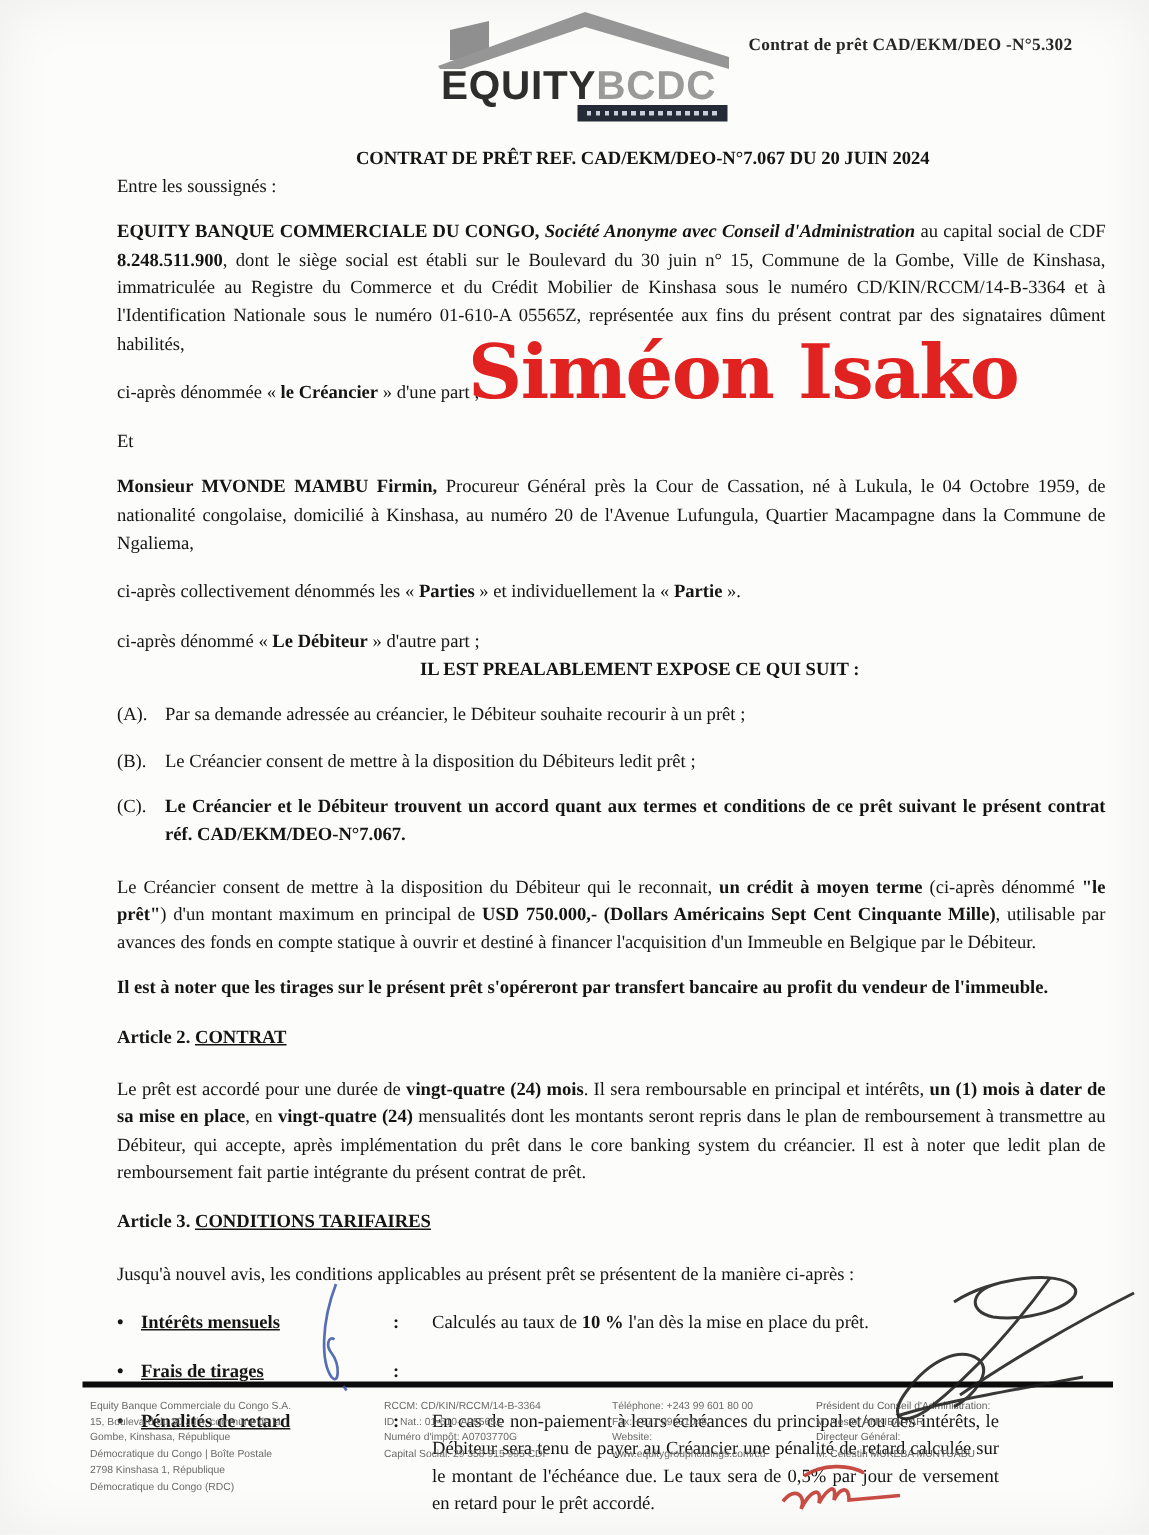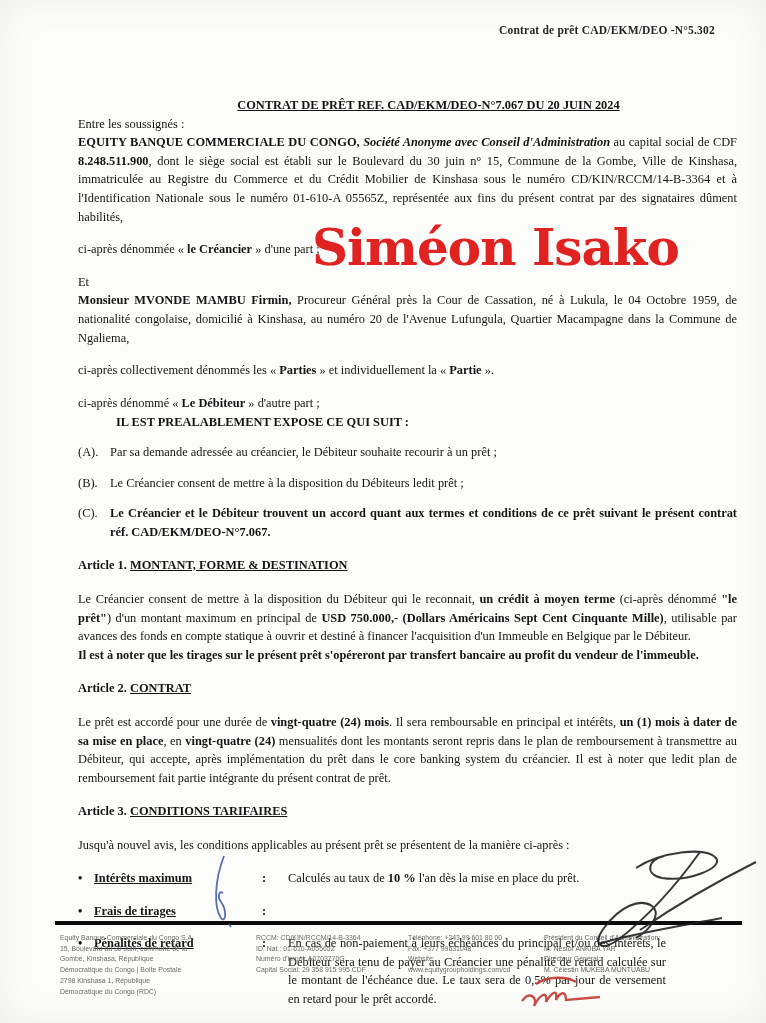--- a/index.html
+++ b/index.html
@@ -20,26 +20,26 @@
   .tagline{position:absolute;left:93px;top:64px;width:100px;height:11px;background:#242b36;
     display:flex;align-items:center;justify-content:center}
   .tagline i{display:block;width:88px;height:3px;
     background:repeating-linear-gradient(90deg,#c8cfdb 0 3px,transparent 3px 6px)}
   .ref-top{position:absolute;left:499px;top:24px;width:240px;
     font-size:11.5px;font-weight:700;color:#262626;letter-spacing:.2px}
 
   
   .content{position:absolute;left:78px;top:96px;width:659px;font-size:12.4px;line-height:1.5}
   .ttl{text-align:center;font-weight:700;padding-left:42px}
-  .ttl span{text-decoration:underline}
+  .ttl span{}
   p{margin:0;text-align:justify}
   .b{font-weight:700}
   .i{font-style:italic}
-  .mt8{margin-top:16px}.mt12{}.mt14{margin-top:14px}.mt16{}
-  .center-h{font-weight:700;padding-left:38px}
+  .mt8{margin-top:16px}.mt12{margin-top:12px}.mt14{margin-top:14px}.mt16{}
+  .center-h{text-align:center;font-weight:700;padding-left:38px}
   .recital{display:flex;margin-top:12px}
   .recital .lab{width:32px;flex:0 0 32px}
   .recital .txt{flex:1;text-align:justify}
   .art-head{margin-top:14px;font-weight:700}
   .art-head .num{text-decoration:none}
   .art-head .t{text-decoration:underline}
   .tariff{display:flex;margin-top:14px}
   .tariff .bullet{width:16px;flex:0 0 16px;font-weight:700}
   .tariff .lab{width:168px;flex:0 0 168px;font-weight:700;text-decoration:underline}
   .tariff .colon{width:26px;flex:0 0 26px;font-weight:700}
@@ -61,20 +61,34 @@
   .fcol1{width:182px;flex:0 0 182px}
   .fcol2{width:138px;flex:0 0 138px}
   .fcol3{width:122px;flex:0 0 122px}
   .fcol4{width:190px;flex:0 0 190px;color:#5f5f5f}
 </style>
 </head>
 <body>
 
 <div class="page">
 
+  <div class="logo">
+    <span>
+      <svg width="196" height="40" viewBox="0 0 196 40">
+        <polygon points="8,14 34,8 34,34 8,34" fill="#8f8f8f"></polygon>
+        <polygon points="0,38 98,2 194,32 194,40 98,12 4,44" fill="#969696"></polygon>
+      </svg>
+    </span>
+    <div class="logo-words">
+      <span class="logo-equity">EQUITY</span><span class="logo-bcdc">BCDC</span>
+    </div>
+    <div class="tagline">
+        <i></i>
+      </div>
+  </div>
 
   <div class="ref-top">Contrat de prêt CAD/EKM/DEO -N°5.302</div>
 
   <div class="watermark">Siméon Isako</div>
 
   <div class="content">
 
     <div class="ttl"><span>CONTRAT DE PRÊT REF. CAD/EKM/DEO-N°7.067 DU 20 JUIN 2024</span></div>
 
     <p class="mt16">Entre les soussignés :</p>
@@ -100,42 +114,38 @@
     <div class="recital">
       <span class="lab">(B).</span>
       <span class="txt"><span>Le Créancier consent de mettre à la disposition du Débiteurs ledit prêt ;</span></span>
     </div>
     <div class="recital">
       <span class="lab">(C).</span>
       <span class="txt"><span class="b">Le Créancier et le Débiteur trouvent un accord quant aux termes et conditions de ce prêt suivant le présent contrat réf. CAD/EKM/DEO-N°7.067.</span></span>
     </div>
 
 
-    <p class="art-head">
-      <span class="num">Article 1.</span>
-      <span class="t">MONTANT, FORME &amp; DESTINATION</span>
-    </p>
     <p class="mt8"><span>Le Créancier consent de mettre à la disposition du Débiteur qui le reconnait, </span><span class="b">un crédit à moyen terme</span><span> (ci-après dénommé </span><span class="b">"le prêt"</span><span>) d'un montant maximum en principal de </span><span class="b">USD 750.000,- (Dollars Américains Sept Cent Cinquante Mille)</span><span>, utilisable par avances des fonds en compte statique à ouvrir et destiné à financer l'acquisition d'un Immeuble en Belgique par le Débiteur.</span></p>
     <p class="mt12"><span class="b">Il est à noter que les tirages sur le présent prêt s'opéreront par transfert bancaire au profit du vendeur de l'immeuble.</span></p>
 
     <p class="art-head">
       <span class="num">Article 2.</span>
       <span class="t">CONTRAT</span>
     </p>
     <p class="mt8"><span>Le prêt est accordé pour une durée de </span><span class="b">vingt-quatre (24) mois</span><span>. Il sera remboursable en principal et intérêts, </span><span class="b">un (1) mois à dater de sa mise en place</span><span>, en </span><span class="b">vingt-quatre (24)</span><span> mensualités dont les montants seront repris dans le plan de remboursement à transmettre au Débiteur, qui accepte, après implémentation du prêt dans le core banking system du créancier. Il est à noter que ledit plan de remboursement fait partie intégrante du présent contrat de prêt.</span></p>
 
     <p class="art-head">
       <span class="num">Article 3.</span>
       <span class="t">CONDITIONS TARIFAIRES</span>
     </p>
     <p class="mt8"><span>Jusqu'à nouvel avis, les conditions applicables au présent prêt se présentent de la manière ci-après :</span></p>
 
     <div class="tariff">
       <span class="bullet">•</span>
-      <span class="lab">Intérêts maximum</span>
+      <span class="lab">Intérêts mensuels</span>
       <span class="colon">:</span>
       <span class="txt"><span>Calculés au taux de </span><span class="b">10 %</span><span> l'an dès la mise en place du prêt.</span></span>
     </div>
     <div class="tariff">
       <span class="bullet">•</span>
       <span class="lab">Frais de tirages</span>
       <span class="colon">:</span>
     </div>
     <div class="tariff narrow">
       <span class="bullet">•</span>

